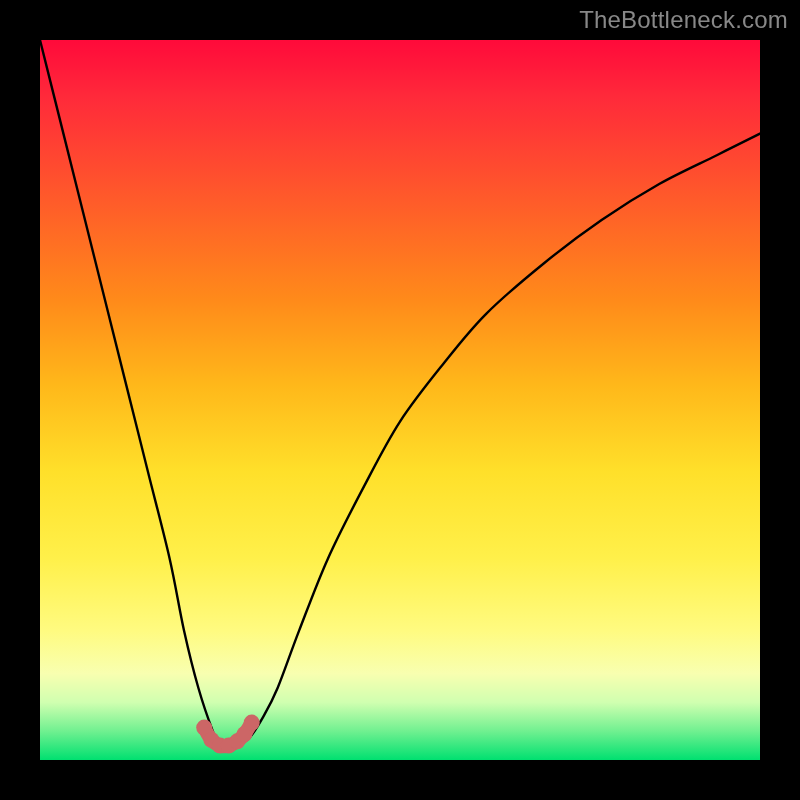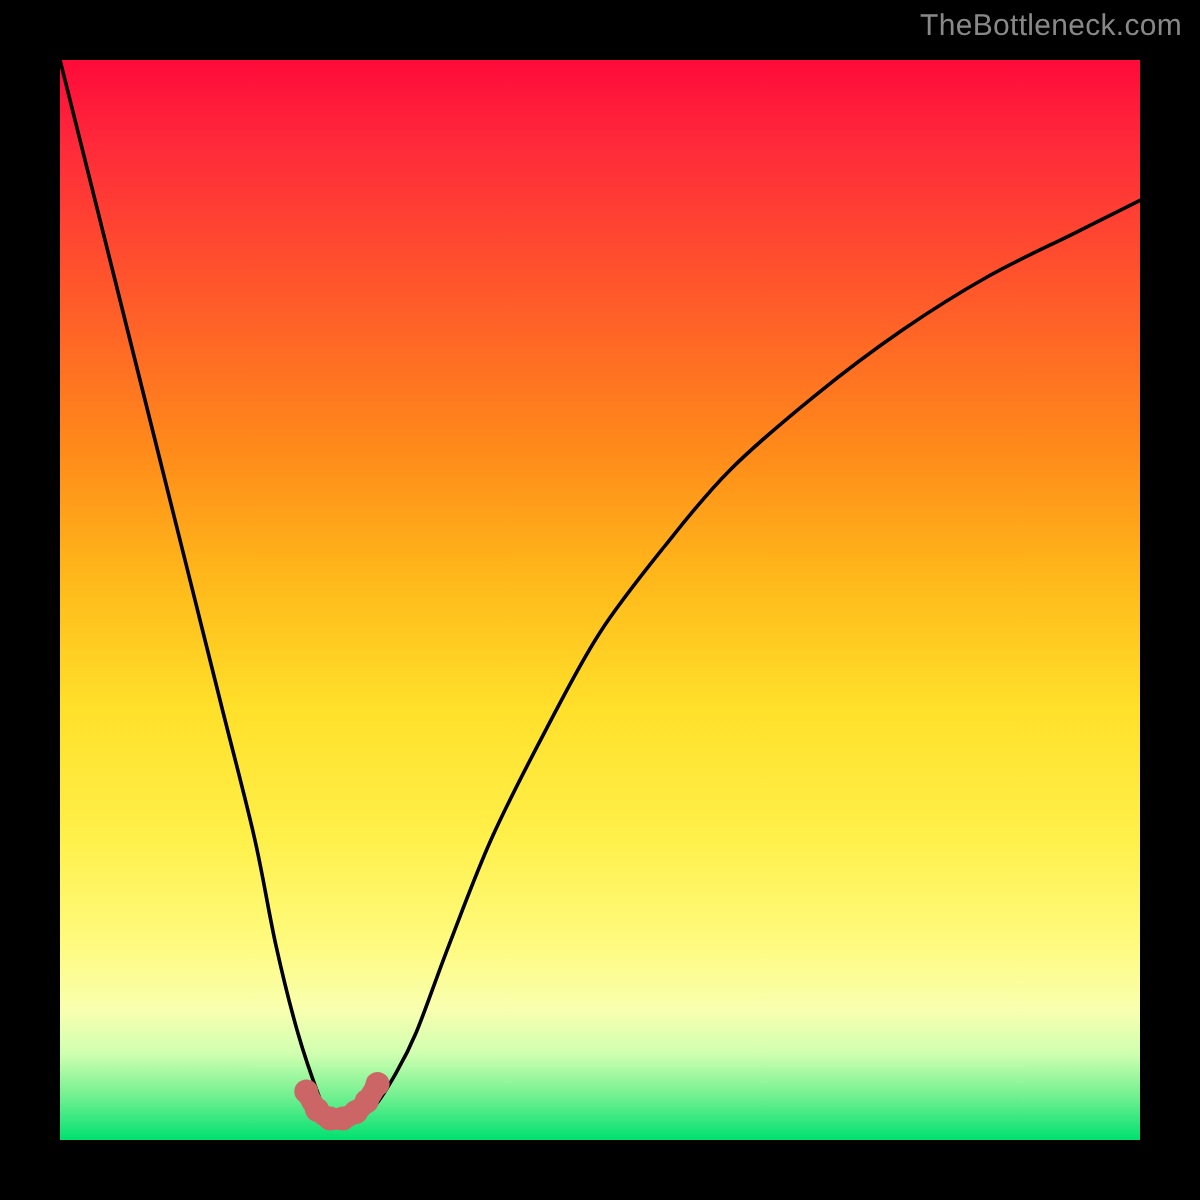--- a/index.html
+++ b/index.html
@@ -38,21 +38,21 @@
       #d0ffb0 92%,
       #70f090 96%,
       #00e070 100%
     );
   }
   .watermark {
     position: absolute;
     top: 6px;
     right: 12px;
     color: #888;
-    font-size: 20px;
+    font-size: 24px;
     font-weight: 500;
     letter-spacing: 0.2px;
     user-select: none;
   }
   svg.curve {
     position: absolute;
     top: 0;
     left: 0;
     width: 720px;
     height: 720px;

